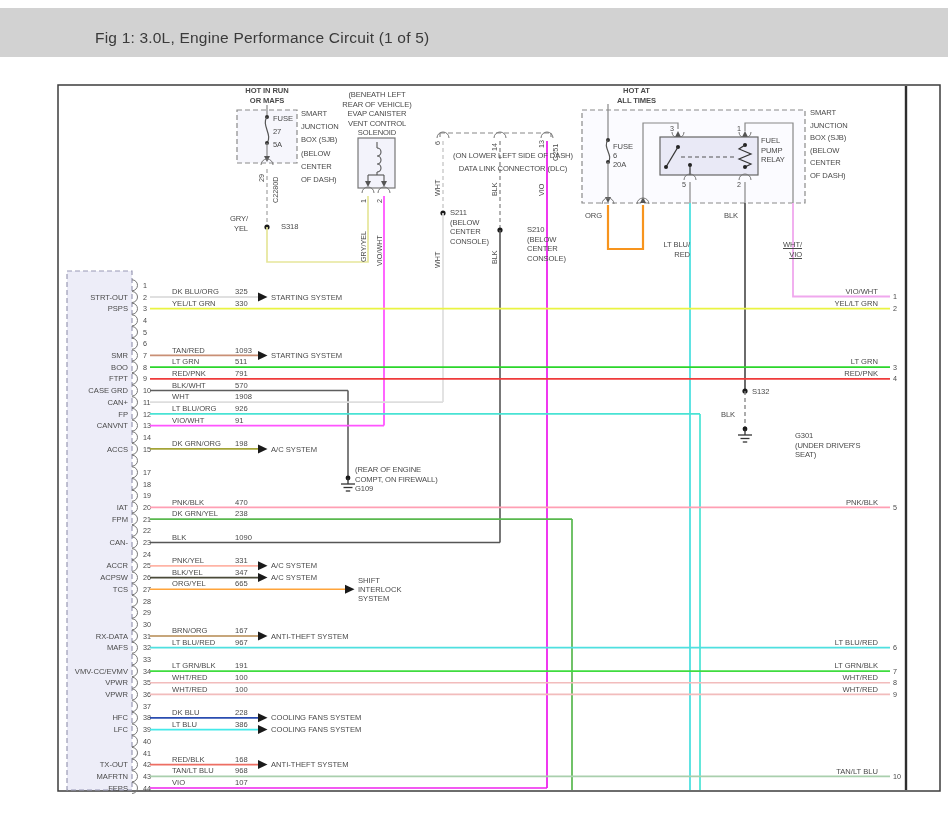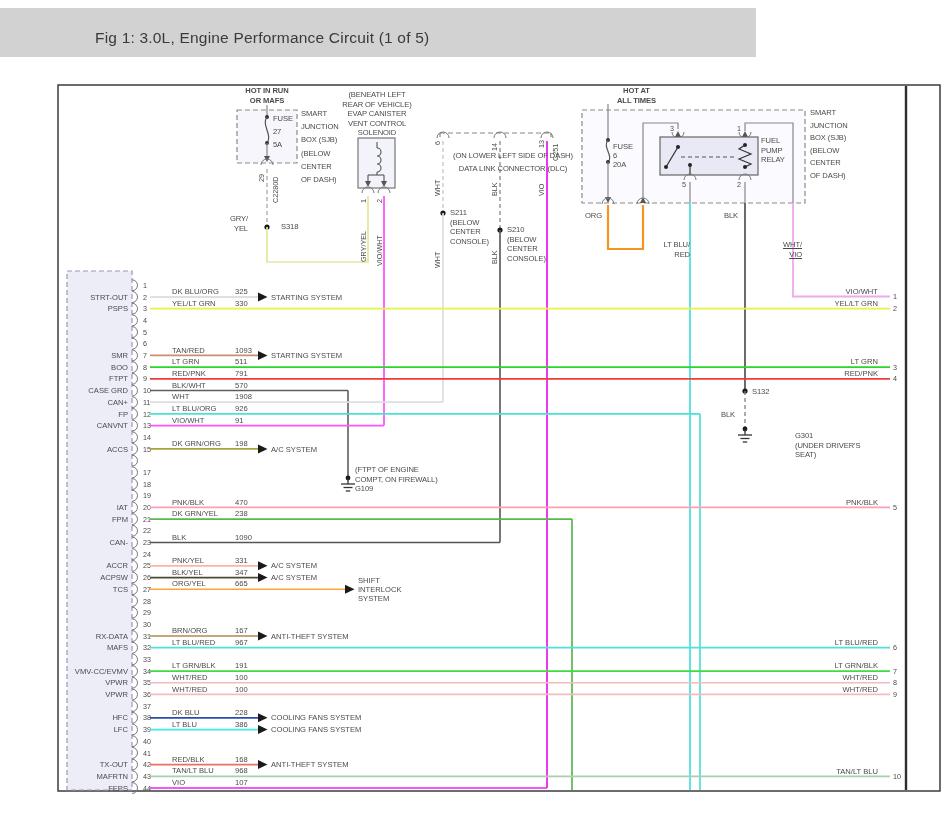--- a/index.html
+++ b/index.html
@@ -1,18 +1,18 @@
 <!DOCTYPE html>
 <html><head>
 <meta charset="utf-8">
 <style>
   html,body{margin:0;padding:0;}
   body{width:948px;height:823px;background:#fff;font-family:"Liberation Sans",sans-serif;overflow:hidden;}
   .page{position:relative;width:948px;height:823px;}
-  .titlebar{position:absolute;left:0;top:8px;width:756px;height:49px;background:#d2d2d2;}
+  .titlebar{position:absolute;left:0;top:8px;width:948px;height:49px;background:#d2d2d2;}
   .title{position:absolute;left:95px;top:21px;font-size:15.5px;color:#3a3a3a;letter-spacing:.2px;}
   svg{position:absolute;left:0;top:0;}
   svg text{font-family:"Liberation Sans",sans-serif;fill:#4a4a4a;}
   .lbl{position:absolute;font-size:7.6px;color:#4a4a4a;white-space:pre-line;line-height:9.6px;letter-spacing:-.1px;}
   .b{font-weight:bold;}
   .ctr{text-align:center;}
   .rt{text-align:right;margin-top:29px;}
   .t{font-size:7.6px;}
   .tn{font-size:7.2px;}
 </style>
@@ -522,21 +522,21 @@
 REAR OF VEHICLE)
 EVAP CANISTER
 VENT CONTROL
 SOLENOID</div>
   <div class="lbl ctr" style="left:432px;top:105px;width:162px;line-height:13px;margin-top:44px;">(ON LOWER LEFT SIDE OF DASH)
 DATA LINK CONNECTOR (DLC)</div>
   <div class="lbl" style="left:450px;top:208px;width:60px;">S211
 (BELOW
 CENTER
 CONSOLE)</div>
-  <div class="lbl" style="left:507px;top:225px;width:60px;">S210
+  <div class="lbl" style="left:527px;top:225px;width:60px;">S210
 (BELOW
 CENTER
 CONSOLE)</div>
   <div class="lbl b ctr" style="left:609px;top:86px;width:55px;">HOT AT
 ALL TIMES</div>
   <div class="lbl" style="left:613px;top:142px;width:30px;line-height:9px;">FUSE
 6
 20A</div>
   <div class="lbl" style="left:761px;top:136px;width:40px;">FUEL
 PUMP
@@ -551,17 +551,17 @@
   <div class="lbl rt" style="left:652px;top:211px;width:38px;">LT BLU/
 RED</div>
   <div class="lbl" style="left:724px;top:211px;width:24px;">BLK</div>
   <div class="lbl rt" style="left:770px;top:211px;width:32px;text-decoration:underline;">WHT/
 VIO</div>
   <div class="lbl" style="left:752px;top:387px;width:34px;">S132</div>
   <div class="lbl" style="left:721px;top:410px;width:22px;">BLK</div>
   <div class="lbl" style="left:795px;top:431px;width:84px;">G301
 (UNDER DRIVER'S
 SEAT)</div>
-  <div class="lbl" style="left:355px;top:465px;width:110px;">(FTPT OF ENGINE
+  <div class="lbl" style="left:355px;top:465px;width:110px;">(REAR OF ENGINE
 COMPT, ON FIREWALL)
 G109</div>
 
 </div>
 
 </body></html>

